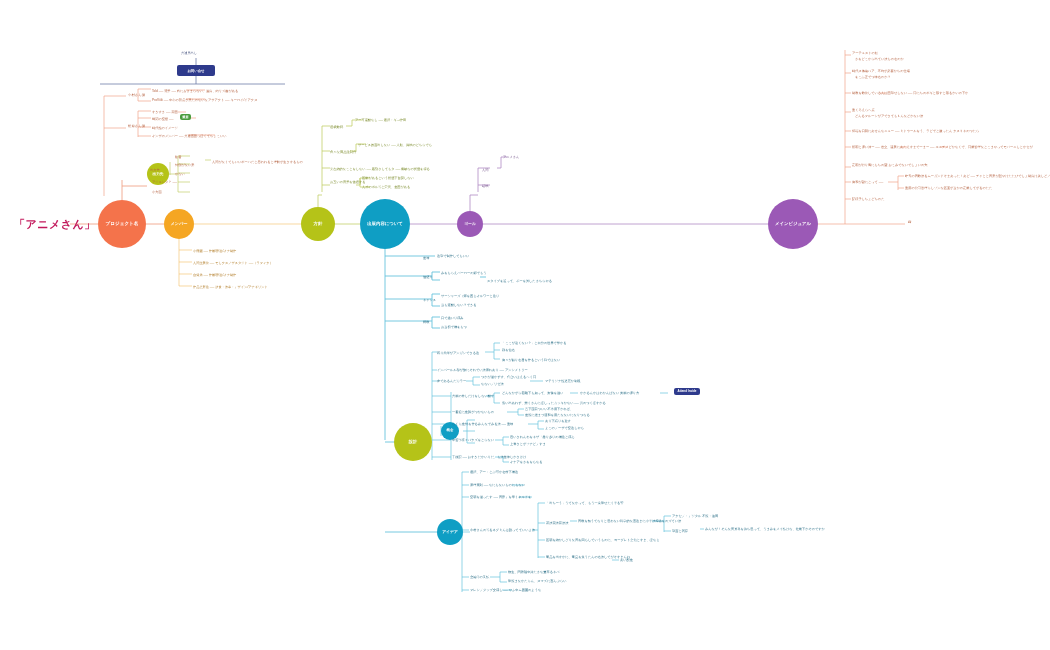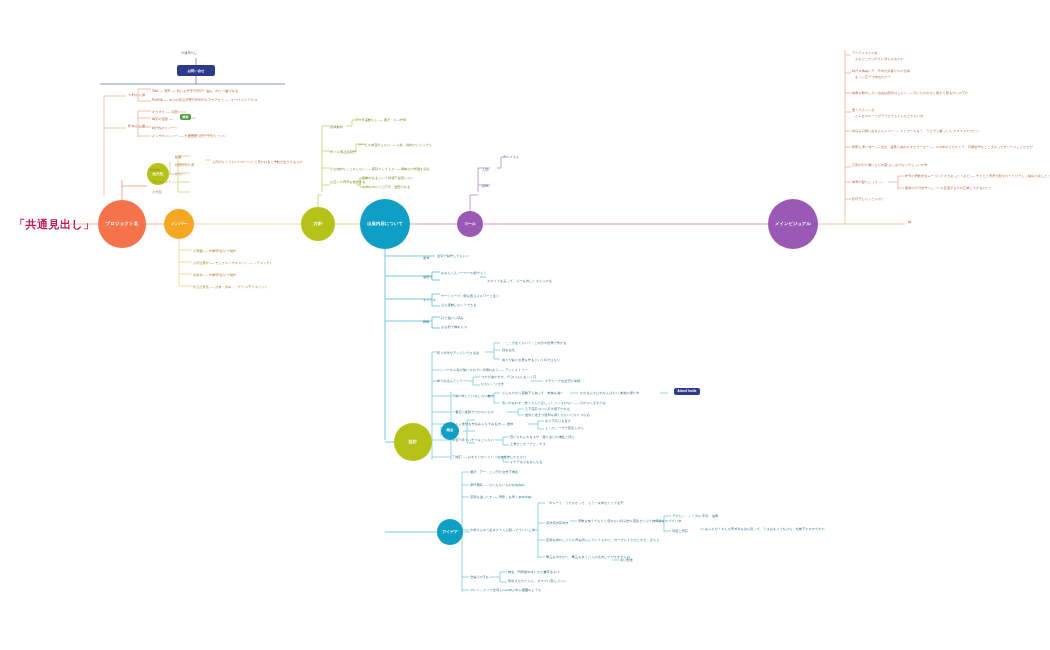--- a/index.html
+++ b/index.html
@@ -220,21 +220,21 @@
       <path d="M818 224 L845 224"></path>
       <path d="M880 93 L886 93"></path>
       <path d="M898 176 L898 190 M898 176 L904 176 M898 188 L904 188"></path>
       <path d="M888 182 L898 182"></path>
       <path d="M900 147 L907 147"></path>
       <path d="M940 147 L948 147"></path>
       <path d="M845 224 L905 224"></path>
     </g>
   </svg>
 
-  <div class="root-label" style="left:14px;top:217px;">「共通見出し」</div>
+  <div class="root-label" style="left:14px;top:217px;">「アニメさん」</div>
 
   <div style="position:absolute;left:181px;top:51px;font-size:3.2px;color:#4a5680;white-space:nowrap;">共通見出し</div>
   <div class="boxnode" style="left:177px;top:65px;width:38px;height:11px;background:#2e3a8c;font-size:3.4px;">お問い合せ</div>
 
   <div id="nodes-layer">
       <div class="node" style="left: 98px; top: 200px; width: 48px; height: 48px; background: rgb(244, 115, 75); font-size: 4.6px;">
         <span>プロジェクト名</span>
       </div>
       <div class="node" style="left: 164px; top: 209px; width: 30px; height: 30px; background: rgb(245, 166, 35); font-size: 4.2px;">
         <span>メンバー</span>

